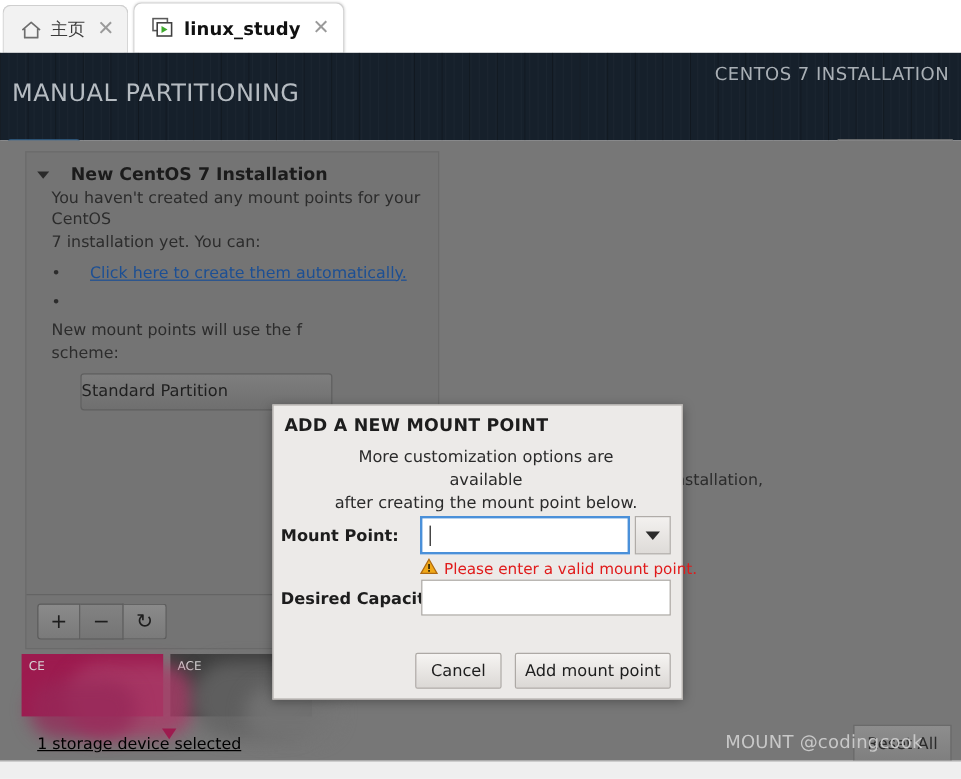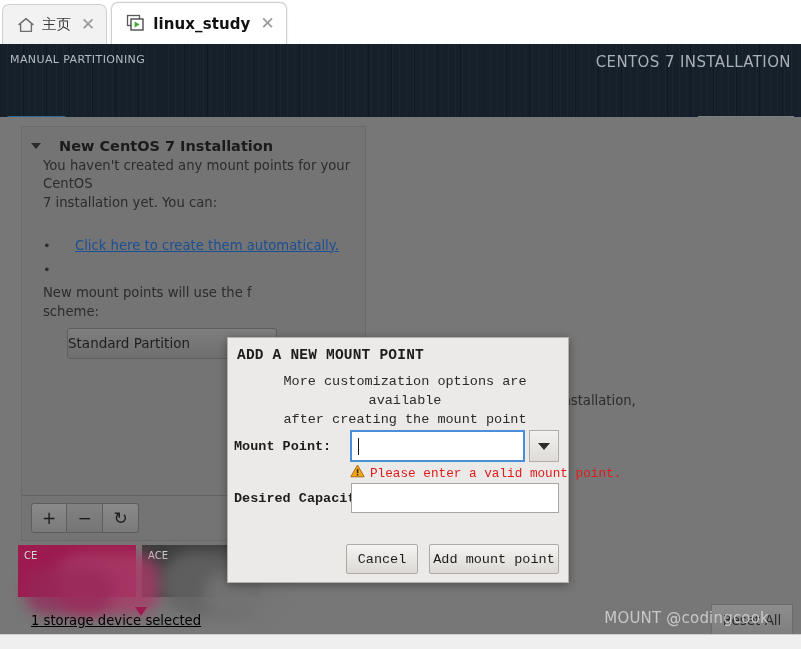--- a/index.html
+++ b/index.html
@@ -51,22 +51,22 @@
   
   .anaconda-header {
     position: absolute; left: 0; top: 44px; width: 801px; height: 73px;
     background: #16202b;
     background-image:
       linear-gradient(90deg, rgba(255,255,255,.022) 1px, transparent 1px),
       linear-gradient(90deg, rgba(0,0,0,.25) 1px, transparent 1px);
     background-size: 7px 100%, 23px 100%;
   }
   .hdr-title {
-    position: absolute; left: 10px; top: 9px;
-    color: #b6bcc2; font-size: 11px; letter-spacing: .4px;
+    position: absolute; left: 10px; top: 21px;
+    color: #b6bcc2; font-size: 20px; letter-spacing: .4px;
   }
   .hdr-right-title {
     position: absolute; right: 10px; top: 9px;
     color: #a9afb5; font-size: 15px; letter-spacing: .4px;
   }
   .done-btn {
     position: absolute; left: 6px; top: 72px;
     width: 61px; height: 29px;
     background: linear-gradient(#2d5880, #264c70);
     border: 1px solid #35648f;
@@ -127,21 +127,20 @@
     margin: 0 0 2px 12px;
   }
   .bullet-row {
     display: flex; gap: 8px; margin: 9px 0 0 12px; align-items: baseline;
   }
   .bullet-dot { font-size: 13px; color: #2c2c2c; width: 24px; text-align: left; }
   .bullet-dot.tight { width: 10px; }
   .auto-link {
     font-size: 13.2px; color: #1c4f94; text-decoration: underline;
     cursor: pointer;
-    margin-top: 17px;
   }
   .bullet-text { font-size: 13.2px; color: #2c2c2c; }
   .scheme-select {
     margin: 7px 0 0 36px;
     width: 210px; height: 31px;
     background: linear-gradient(#7e7e7e, #6f6f6f);
     border: 1px solid #5f5f5f;
     border-radius: 3px;
     display: flex; align-items: center;
     font-size: 13.5px; color: #1f1f1f;
@@ -216,21 +215,20 @@
     letter-spacing: .2px;
   }
 
   
   .modal {
     position: absolute; left: 227px; top: 220px;
     width: 342px; height: 246px;
     background: #eceae8;
     border: 1px solid #b4b0ac;
     box-shadow: 0 2px 9px rgba(0,0,0,.35);
-    font-family: Liberation Mono, monospace;
   }
   .modal-title {
     position: absolute; left: 9px; top: 9px;
     font-size: 14.5px; font-weight: bold; color: #1d1d1d;
     letter-spacing: .2px;
   }
   .modal-sub {
     position: absolute; left: 39px; top: 34px; width: 276px;
     font-size: 13.5px; color: #2b2b2b; line-height: 19px;
     text-align: center;

